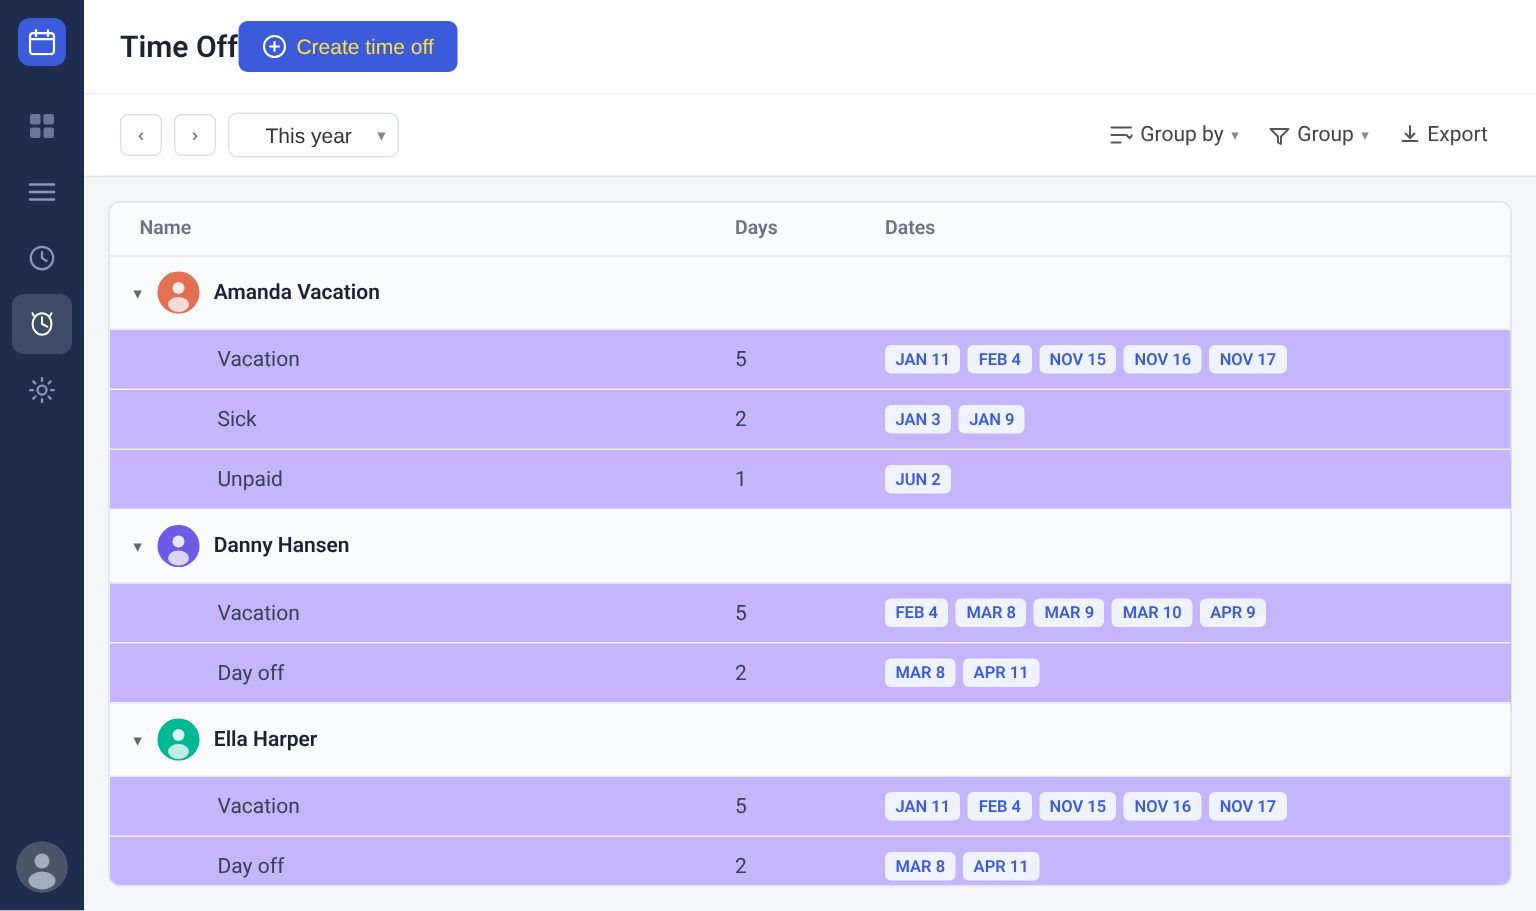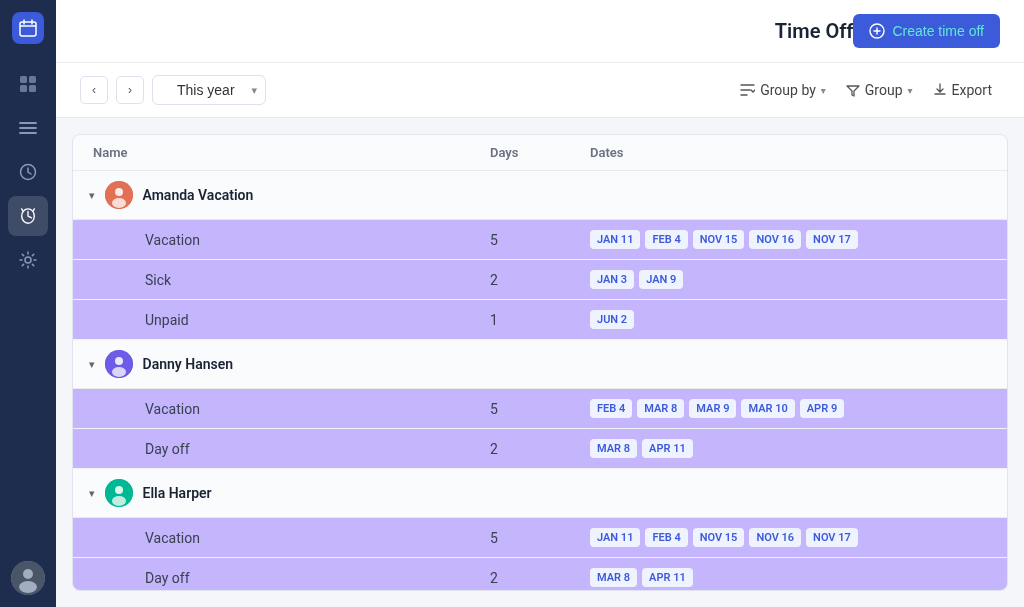--- a/index.html
+++ b/index.html
@@ -54,31 +54,31 @@
       flex-direction: column;
       overflow: hidden;
     }
 
     
     .header {
       background: white;
       padding: 14px 24px;
       display: flex;
       align-items: center;
-      justify-content: flex-end;
+      justify-content: flex-start;
       border-bottom: 1px solid #e8eaf0;
     }
     .header-title {
       font-size: 20px;
       font-weight: 600;
       color: #1a2233;
     }
     .create-btn {
       background: #3b5bdb;
-      color: #5eead4;
+      color: #fde047;
       border: none;
       border-radius: 6px;
       padding: 9px 16px;
       font-size: 14px;
       font-weight: 500;
       cursor: pointer;
       display: flex;
       align-items: center;
       gap: 7px;
     }

